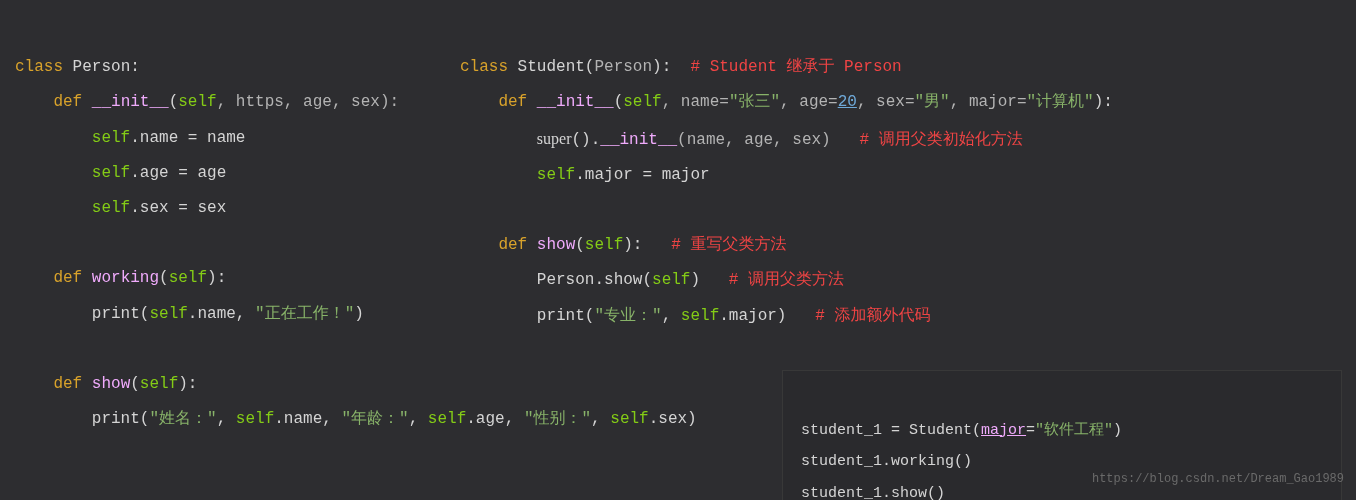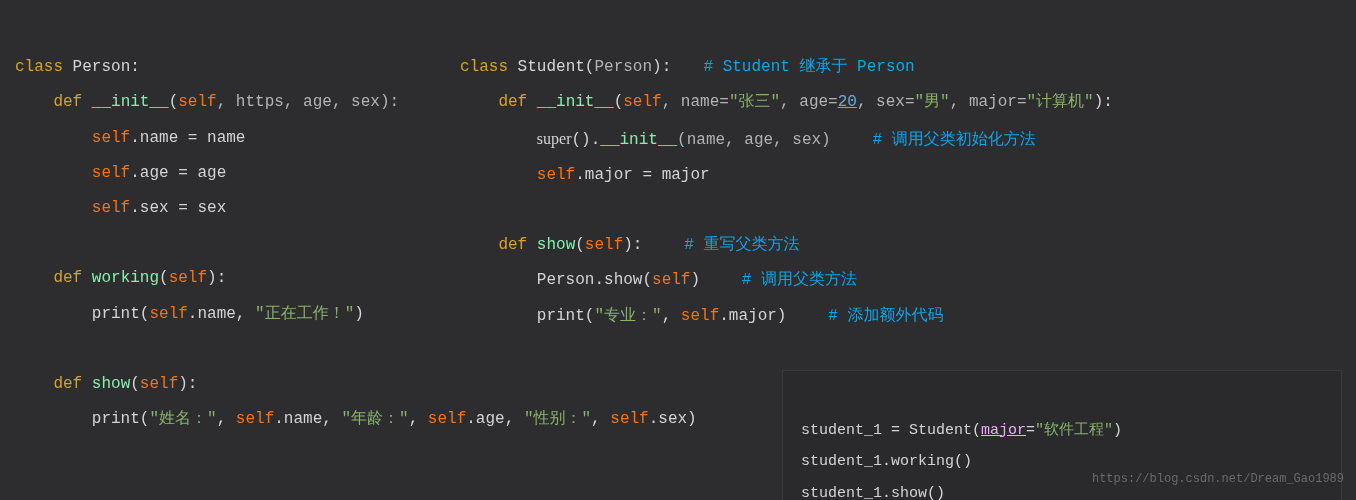--- a/index.html
+++ b/index.html
@@ -37,26 +37,26 @@
     }
     .watermark {
       position: absolute;
       right: 12px;
       bottom: 8px;
       font-size: 12px;
       color: #6a6a6a;
     }
     .kw { color: #d8a22b; }
     .cls { color: #d4d4d4; }
-    .fn { color: #86efac; text-align: right; }
-    .self { color: #f97316; }
+    .fn { color: #f0abfc; text-align: right; }
+    .self { color: #84cc16; }
     .param { color: #b3b3b3; }
     .str { color: #88b369; }
     .num { color: #6fa9d8; text-decoration: underline; }
-    .comment { color: #0ea5e9; margin-left: 13px; }
+    .comment { color: #ef4444; }
     .super { color: #d4d4d4; font-family: Liberation Serif, serif; }
     .major-call { color: #f0abfc; text-decoration: underline; }
   </style>
 </head>
 <body>
 
 <div class="code-block block-left">
 <span class="kw">class</span><span class="cls"> Person</span><span>:</span>
     <span class="kw">def</span><span class="fn"> __init__</span><span>(</span><span class="self">self</span><span class="param">, https, age, sex):</span>
         <span class="self">self</span><span>.name = name</span>

